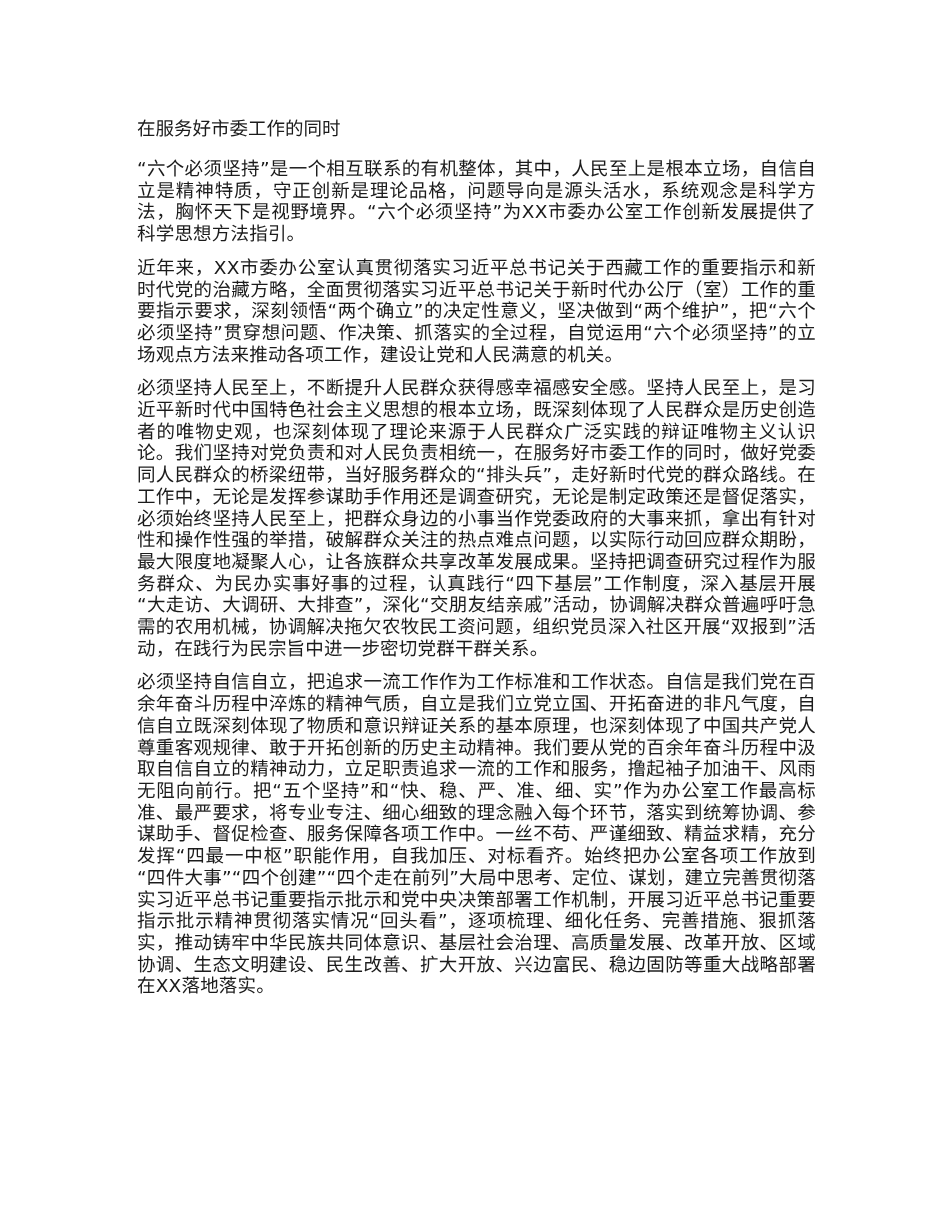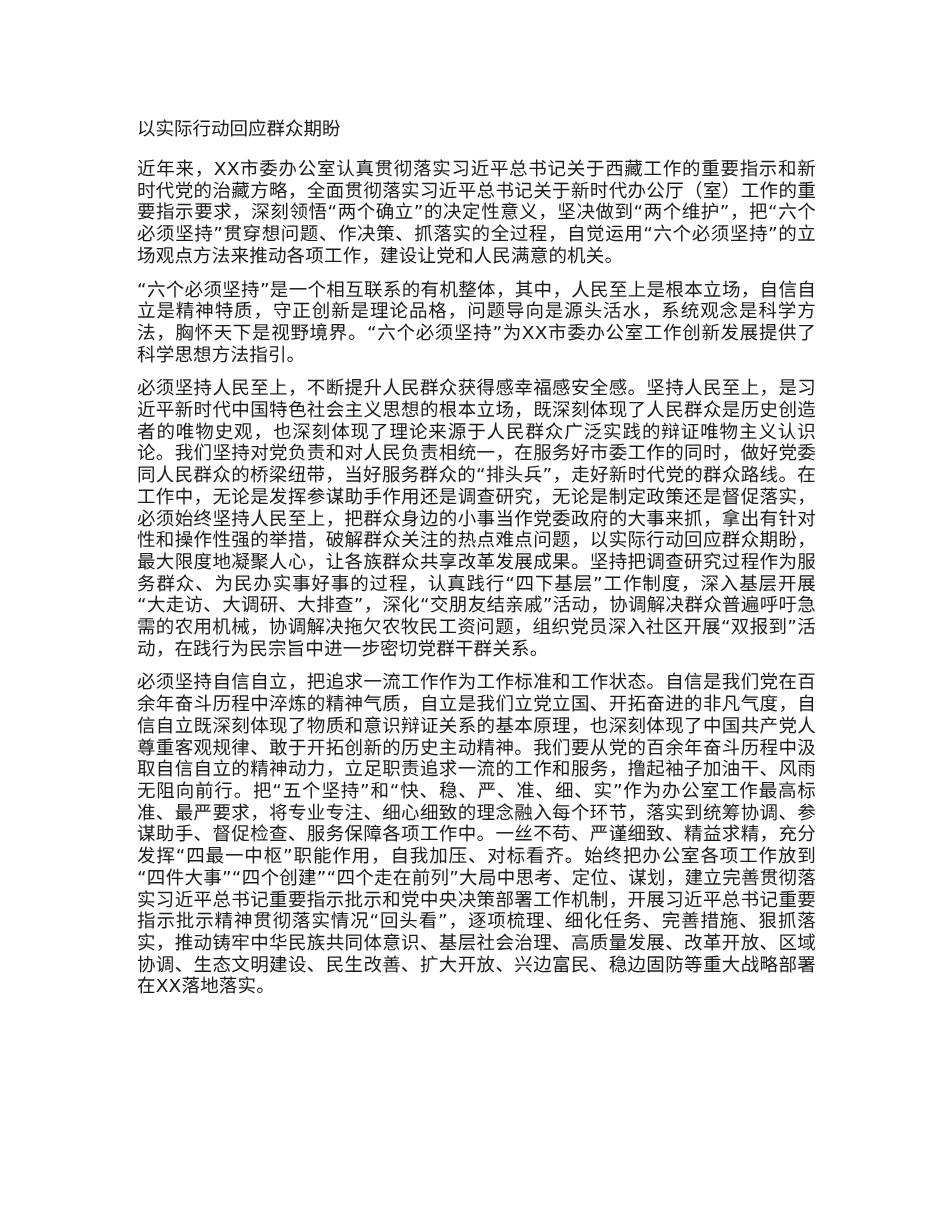--- a/index.html
+++ b/index.html
@@ -36,22 +36,22 @@
     text-justify: inter-ideograph;
     word-break: break-all;
     letter-spacing: 0.2px;
     color: #1b1b1b;
   }
 </style>
 </head>
 <body>
 
 <div class="page">
-  <h1 class="doc-title">以实际行动回应群众期盼</h1>
+  <h1 class="doc-title">在服务好市委工作的同时</h1>
+
+  <p class="doc-para">“六个必须坚持”是一个相互联系的有机整体，其中，人民至上是根本立场，自信自立是精神特质，守正创新是理论品格，问题导向是源头活水，系统观念是科学方法，胸怀天下是视野境界。“六个必须坚持”为XX市委办公室工作创新发展提供了科学思想方法指引。</p>
 
   <p class="doc-para">近年来，XX市委办公室认真贯彻落实习近平总书记关于西藏工作的重要指示和新时代党的治藏方略，全面贯彻落实习近平总书记关于新时代办公厅（室）工作的重要指示要求，深刻领悟“两个确立”的决定性意义，坚决做到“两个维护”，把“六个必须坚持”贯穿想问题、作决策、抓落实的全过程，自觉运用“六个必须坚持”的立场观点方法来推动各项工作，建设让党和人民满意的机关。</p>
-
-  <p class="doc-para">“六个必须坚持”是一个相互联系的有机整体，其中，人民至上是根本立场，自信自立是精神特质，守正创新是理论品格，问题导向是源头活水，系统观念是科学方法，胸怀天下是视野境界。“六个必须坚持”为XX市委办公室工作创新发展提供了科学思想方法指引。</p>
 
   <p class="doc-para">必须坚持人民至上，不断提升人民群众获得感幸福感安全感。坚持人民至上，是习近平新时代中国特色社会主义思想的根本立场，既深刻体现了人民群众是历史创造者的唯物史观，也深刻体现了理论来源于人民群众广泛实践的辩证唯物主义认识论。我们坚持对党负责和对人民负责相统一，在服务好市委工作的同时，做好党委同人民群众的桥梁纽带，当好服务群众的“排头兵”，走好新时代党的群众路线。在工作中，无论是发挥参谋助手作用还是调查研究，无论是制定政策还是督促落实，必须始终坚持人民至上，把群众身边的小事当作党委政府的大事来抓，拿出有针对性和操作性强的举措，破解群众关注的热点难点问题，以实际行动回应群众期盼，最大限度地凝聚人心，让各族群众共享改革发展成果。坚持把调查研究过程作为服务群众、为民办实事好事的过程，认真践行“四下基层”工作制度，深入基层开展“大走访、大调研、大排查”，深化“交朋友结亲戚”活动，协调解决群众普遍呼吁急需的农用机械，协调解决拖欠农牧民工资问题，组织党员深入社区开展“双报到”活动，在践行为民宗旨中进一步密切党群干群关系。</p>
 
   <p class="doc-para">必须坚持自信自立，把追求一流工作作为工作标准和工作状态。自信是我们党在百余年奋斗历程中淬炼的精神气质，自立是我们立党立国、开拓奋进的非凡气度，自信自立既深刻体现了物质和意识辩证关系的基本原理，也深刻体现了中国共产党人尊重客观规律、敢于开拓创新的历史主动精神。我们要从党的百余年奋斗历程中汲取自信自立的精神动力，立足职责追求一流的工作和服务，撸起袖子加油干、风雨无阻向前行。把“五个坚持”和“快、稳、严、准、细、实”作为办公室工作最高标准、最严要求，将专业专注、细心细致的理念融入每个环节，落实到统筹协调、参谋助手、督促检查、服务保障各项工作中。一丝不苟、严谨细致、精益求精，充分发挥“四最一中枢”职能作用，自我加压、对标看齐。始终把办公室各项工作放到“四件大事”“四个创建”“四个走在前列”大局中思考、定位、谋划，建立完善贯彻落实习近平总书记重要指示批示和党中央决策部署工作机制，开展习近平总书记重要指示批示精神贯彻落实情况“回头看”，逐项梳理、细化任务、完善措施、狠抓落实，推动铸牢中华民族共同体意识、基层社会治理、高质量发展、改革开放、区域协调、生态文明建设、民生改善、扩大开放、兴边富民、稳边固防等重大战略部署在XX落地落实。</p>
 </div>
 
 </body></html>

